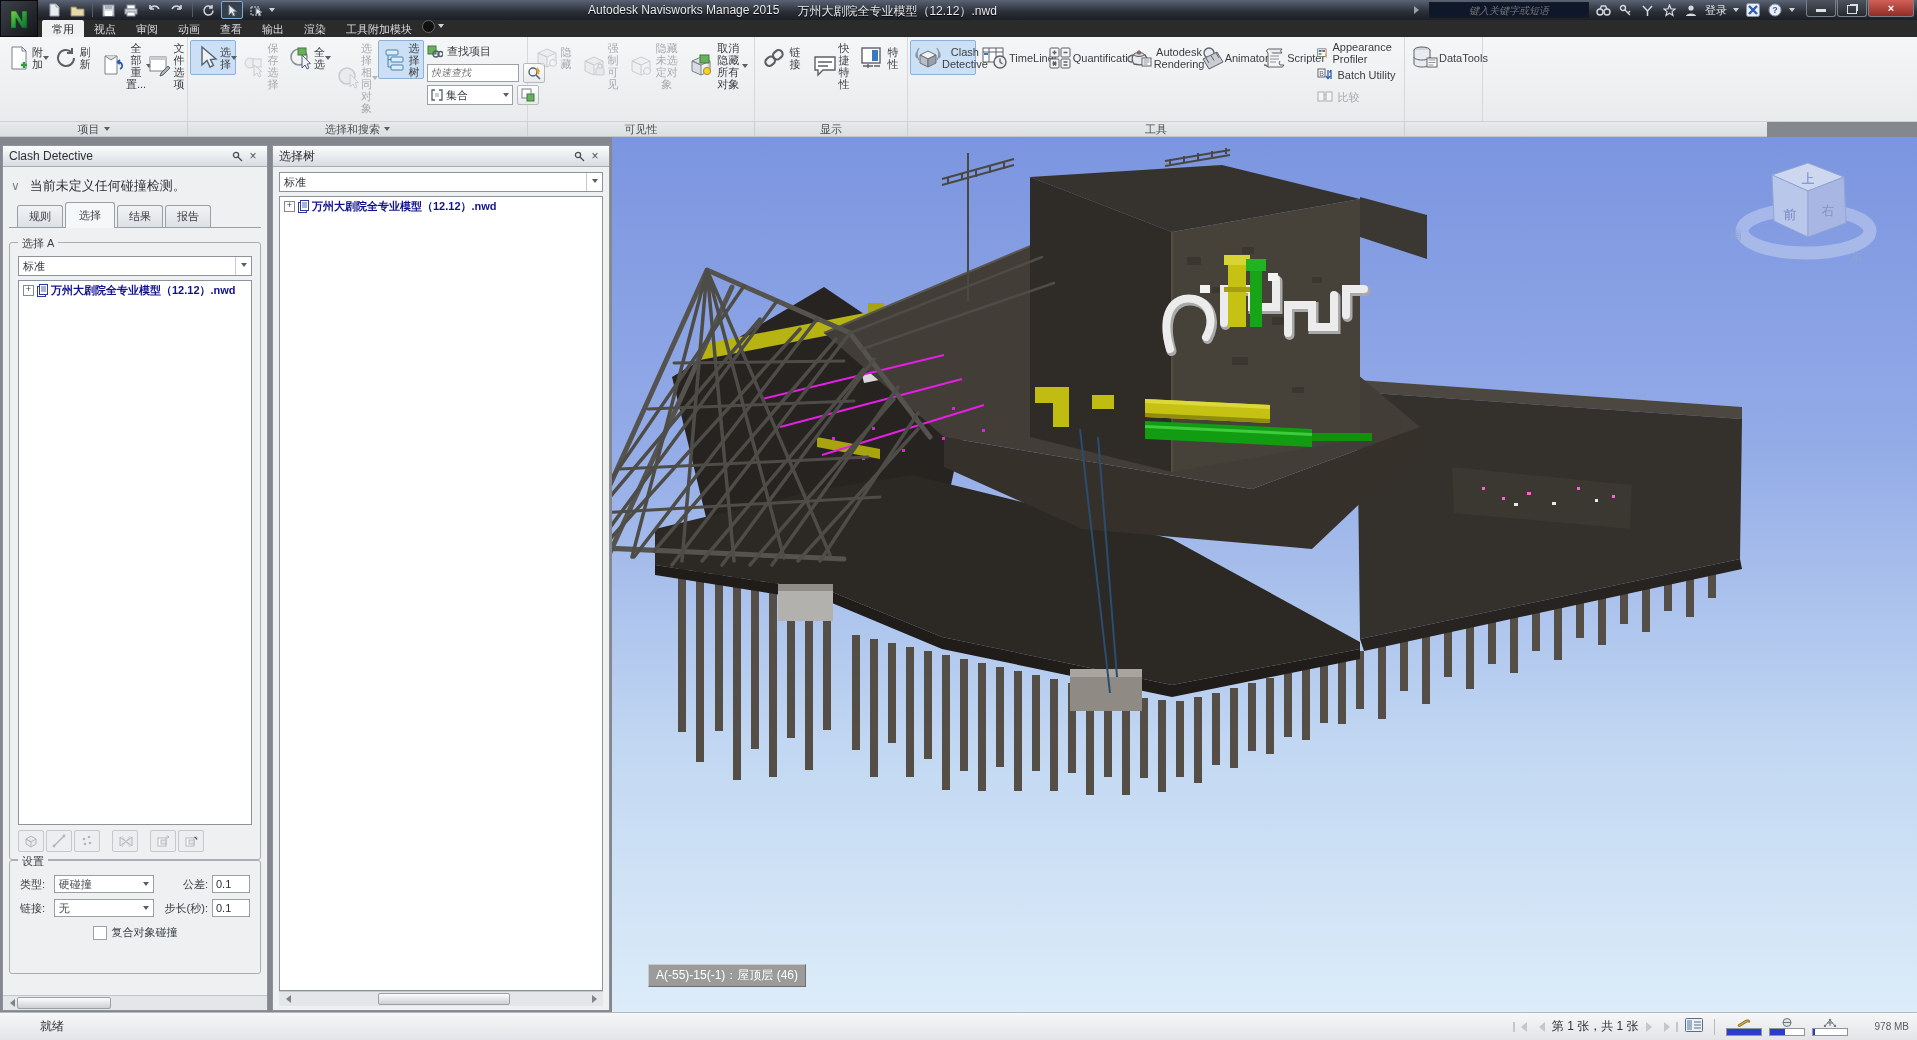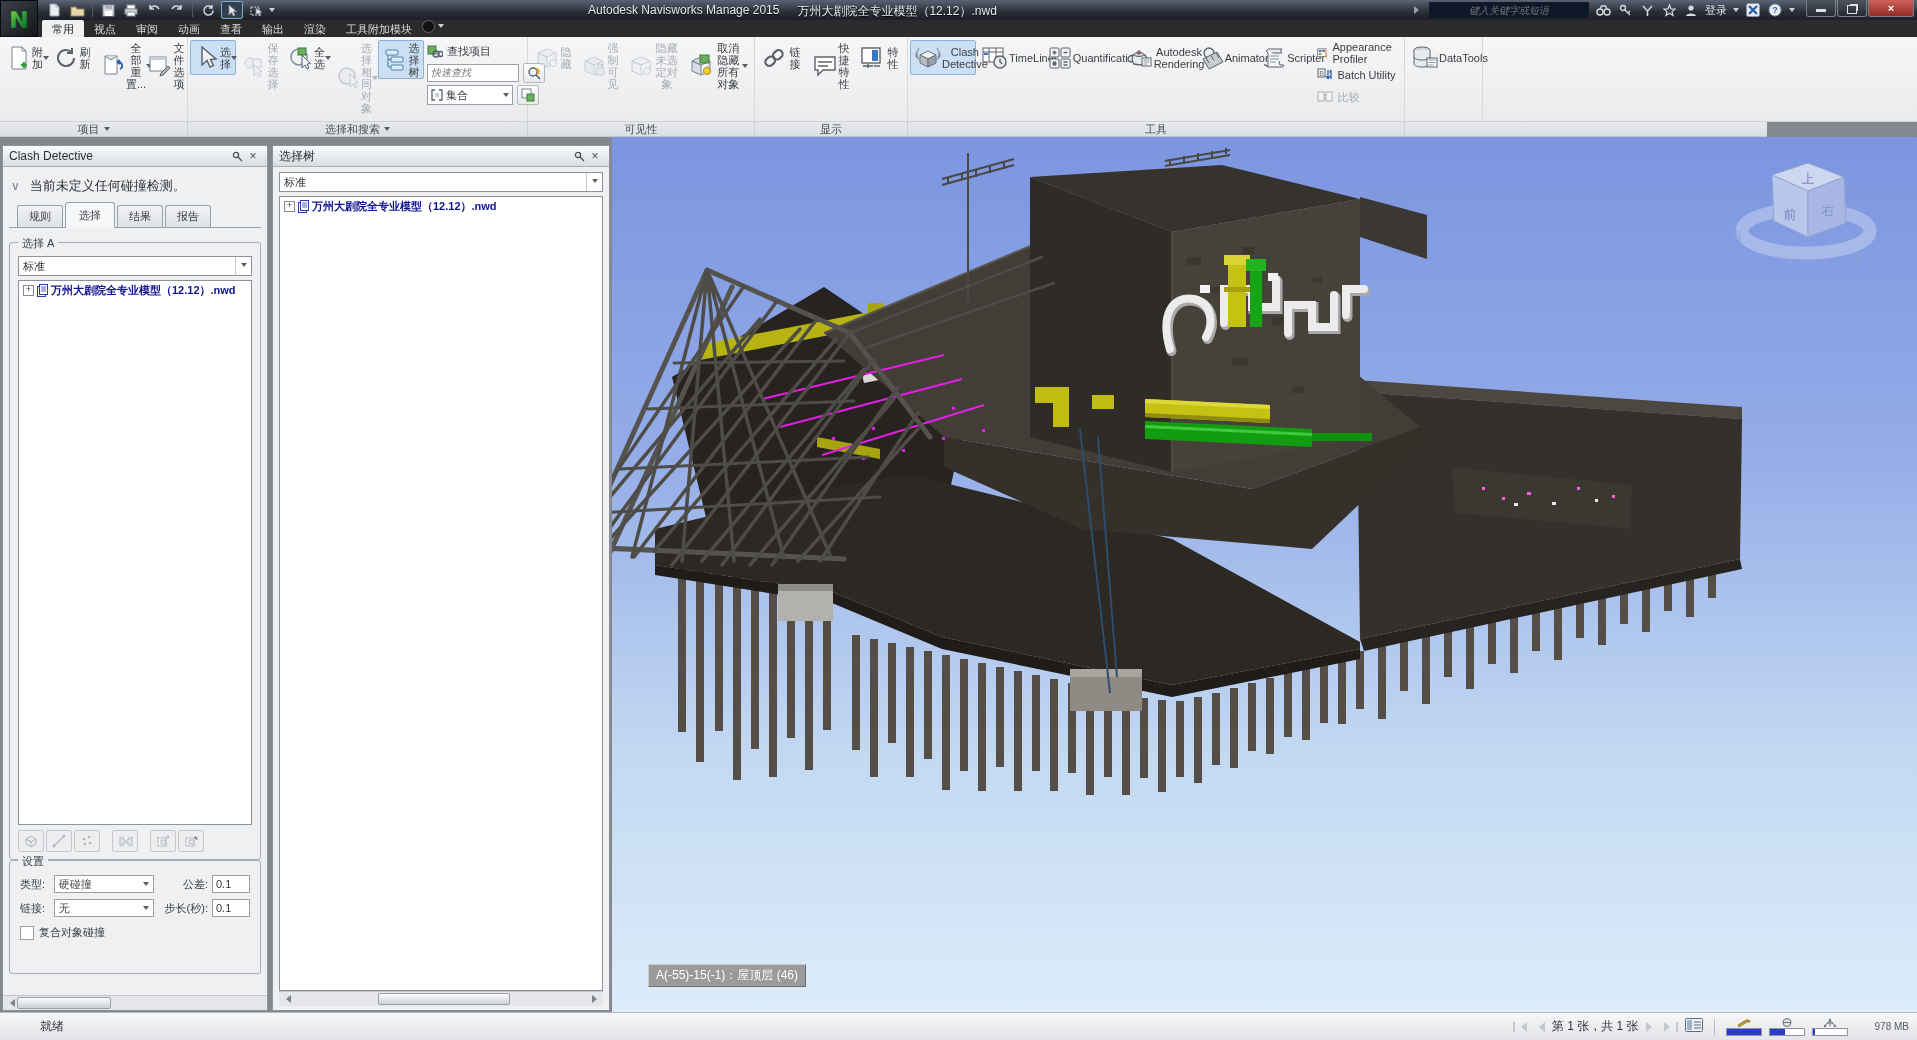--- a/index.html
+++ b/index.html
@@ -76,21 +76,21 @@
   
   #clash-msg{display:flex;align-items:center;gap:10px;padding:10px 8px 8px;font-size:13px;color:#2e3135;flex:0 0 auto;}
   #clash-tabs{display:flex;align-items:flex-end;padding:0 0 0 14px;height:24px;flex:0 0 auto;}
   .ctab{border:1px solid #9aa0a8;border-bottom:none;border-radius:3px 3px 0 0;background:linear-gradient(#f2f3f5,#dde0e4);
         font-size:11px;color:#3b3f44;padding:3px 11px;margin-right:2px;}
   .ctab.active{background:#f6f7f8;padding:5px 13px;position:relative;top:1px;}
   .tabline{height:1px;background:#9aa0a8;margin:0 6px;flex:0 0 auto;}
   .iconrow{display:flex;align-items:center;gap:2px;padding:5px 8px 7px;flex:0 0 auto;}
   .gbtn{width:24px;height:20px;border:1px solid #c5c8cc;border-radius:2px;background:#eceef0;display:flex;align-items:center;justify-content:center;}
   .gsep{width:8px;}
-  .setrow{display:flex;align-items:center;font-size:11px;color:#3c4045;margin:6px 10px 0;}
+  .setrow{display:flex;align-items:center;font-size:11px;color:#3c4045;margin:6px 10px 0;justify-content:center;}
   .setlbl{width:40px;}
   .setsel{width:118px;height:18px;border:1px solid #9aa0a6;background:#fff;display:flex;align-items:center;padding-left:4px;box-sizing:border-box;color:#4b4f54;}
   .setsel .sp{flex:1;}
   .setlbl2{width:54px;text-align:right;margin-left:8px;margin-right:4px;}
   .setinput{width:30px;height:16px;border:1px solid #9aa0a6;font-size:11px;padding:0 3px;color:#2e3135;}
   .cb{width:12px;height:12px;border:1px solid #9aa0a6;background:#fff;margin-right:5px;}
   
   #viewport{left:612px;top:137px;width:1305px;height:875px;overflow:hidden;}
   #vlabel{position:absolute;left:36px;top:827px;background:#9b9b9b;border:1px solid #c9c9c9;border-right-color:#6e6e6e;border-bottom-color:#6e6e6e;
           color:#fff;font-size:12px;padding:2px 7px;white-space:nowrap;}

